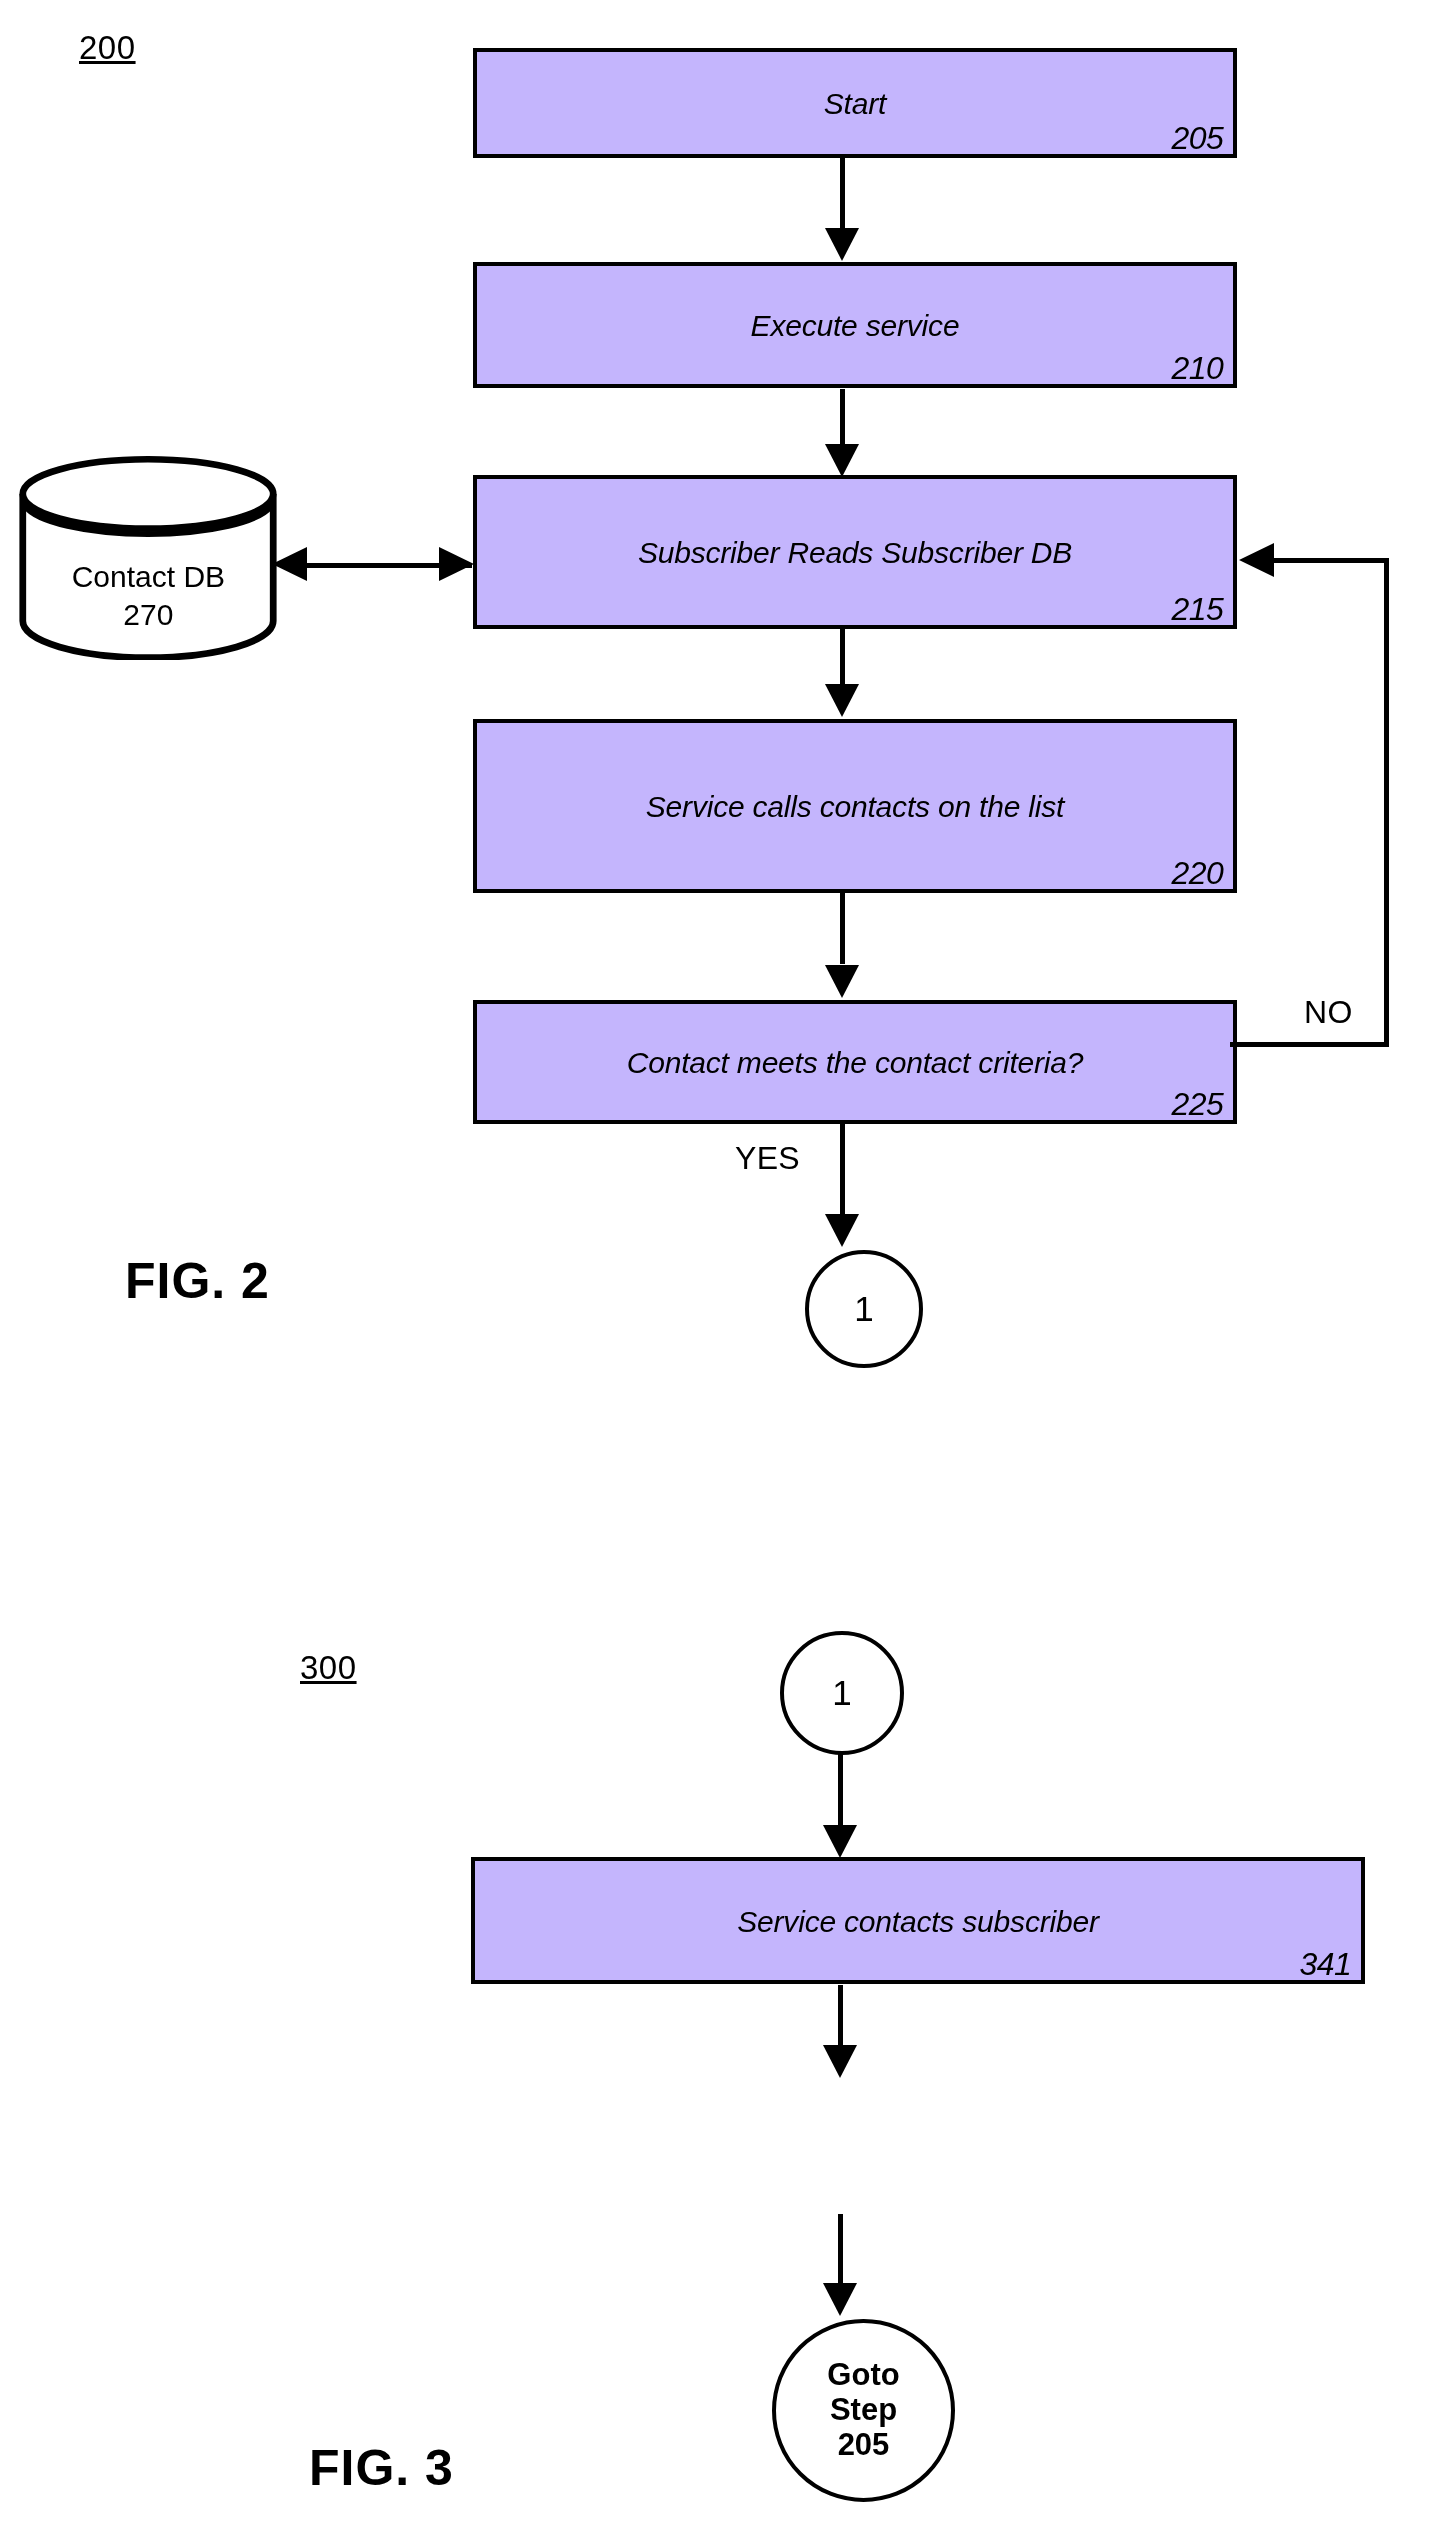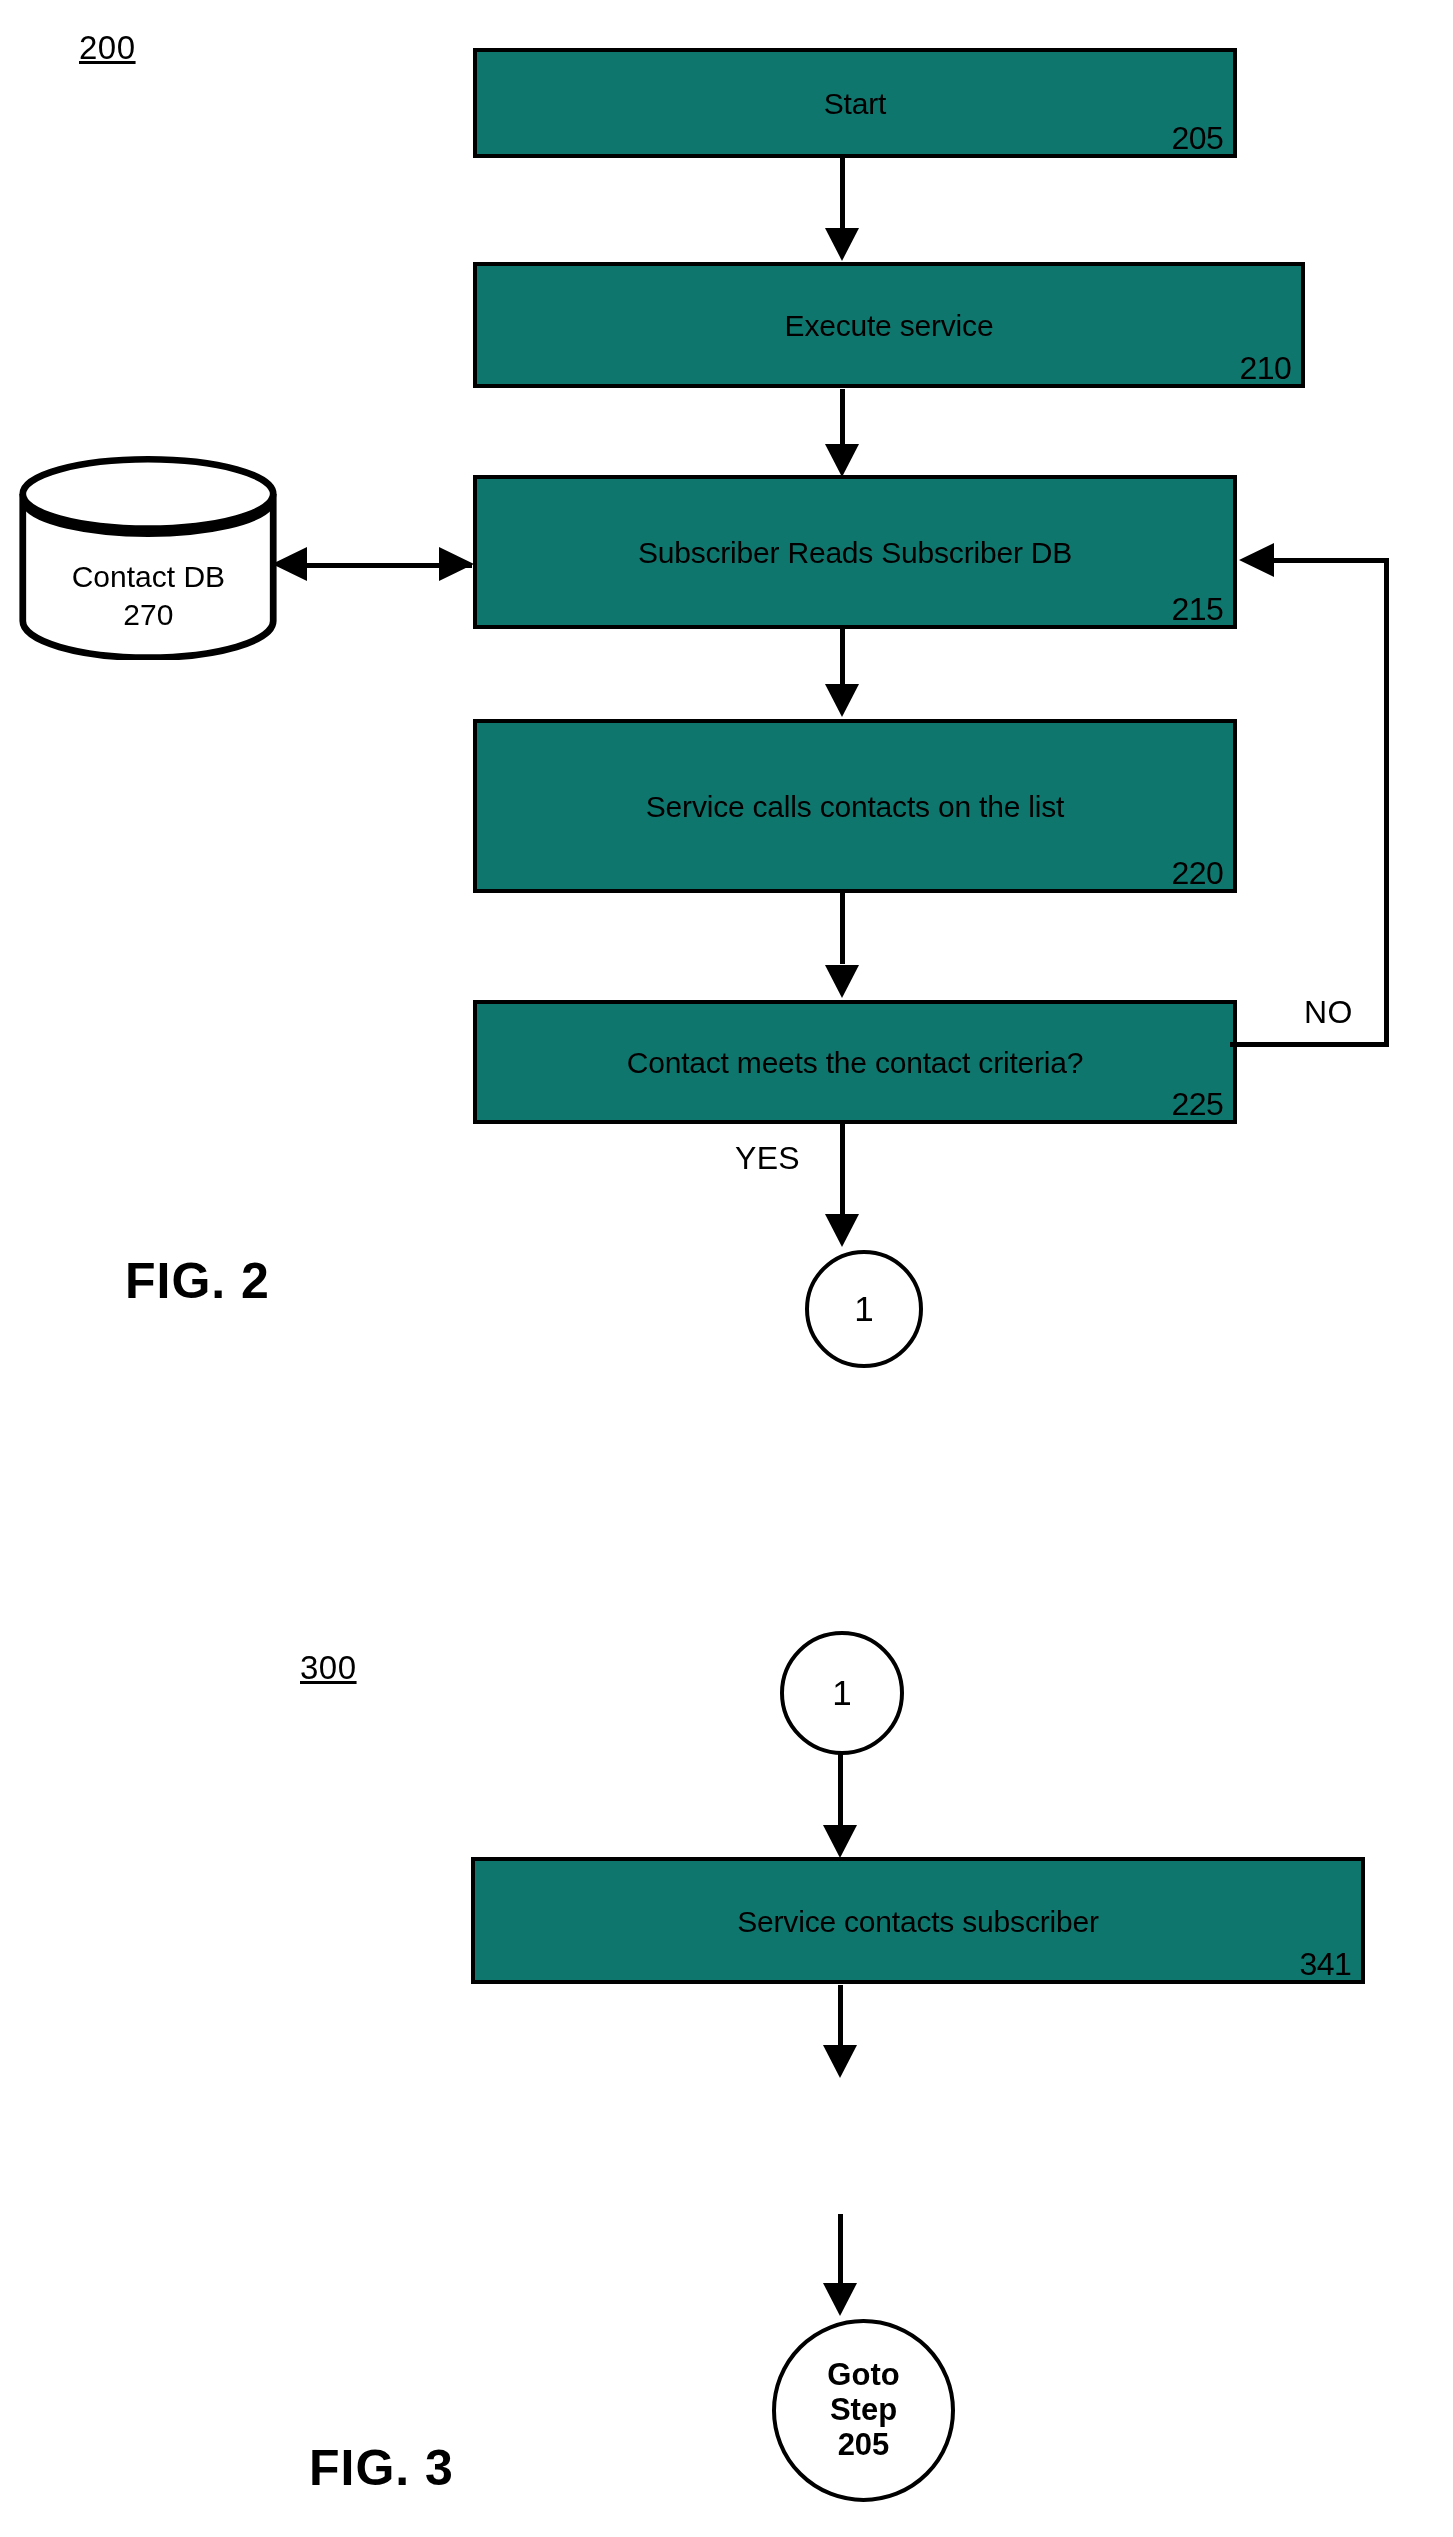--- a/index.html
+++ b/index.html
@@ -14,22 +14,23 @@
     background: #ffffff;
     overflow: hidden;
     font-family: "Liberation Sans", sans-serif;
     color: #000000;
   }
 
   
   .flowbox {
     position: absolute;
     border: 4.8px solid #000;
-    background: #0f766e;
+    background: #c4b5fd;
     box-sizing: border-box;
+    font-style: italic;
   }
   .flowbox .body {
     position: absolute;
     left: 0;
     right: 0;
     top: 50%;
     transform: translateY(-50%);
     text-align: center;
     font-size: 30px;
     line-height: 1.1;
@@ -140,21 +141,21 @@
   <div class="ref-underlined" style="left:79px; top:29px;">200</div>
 
   <div class="flowbox" style="left:473px; top:48px; width:764px; height:110px;">
     <div class="body">Start</div>
     <div class="refnum">205</div>
   </div>
 
   <div class="vline" style="left:840px; top:158px; height:72px;"></div>
   <div class="arrow-down" style="left:825px; top:228px;"></div>
 
-  <div class="flowbox" style="left:473px; top:262px; width:832px; height:126px;">
+  <div class="flowbox" style="left:473px; top:262px; width:764px; height:126px;">
     <div class="body">Execute service</div>
     <div class="refnum">210</div>
   </div>
 
   <div class="vline" style="left:840px; top:389px; height:60px;"></div>
   <div class="arrow-down" style="left:825px; top:444px;"></div>
 
   <div class="cylinder" style="left:17.4px; top:455px; width:262px; height:205px;">
     <svg width="262" height="205" viewBox="0 0 272 212">
       <path d="M6 40 L6 172 A130 38 0 0 0 266 172 L266 40" fill="#ffffff" stroke="#000000" stroke-width="7"></path>

